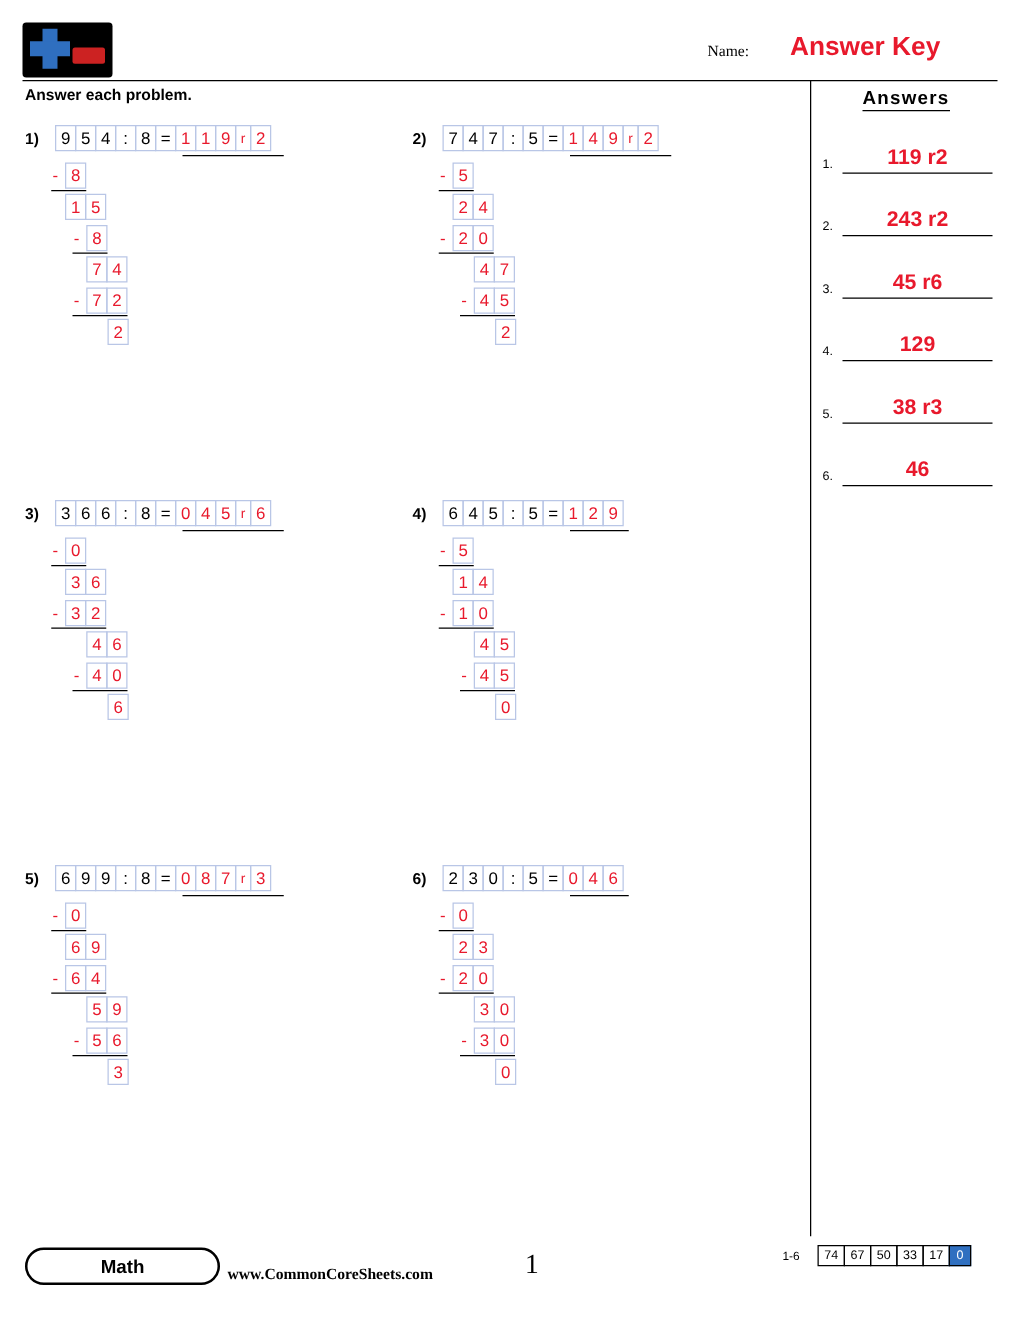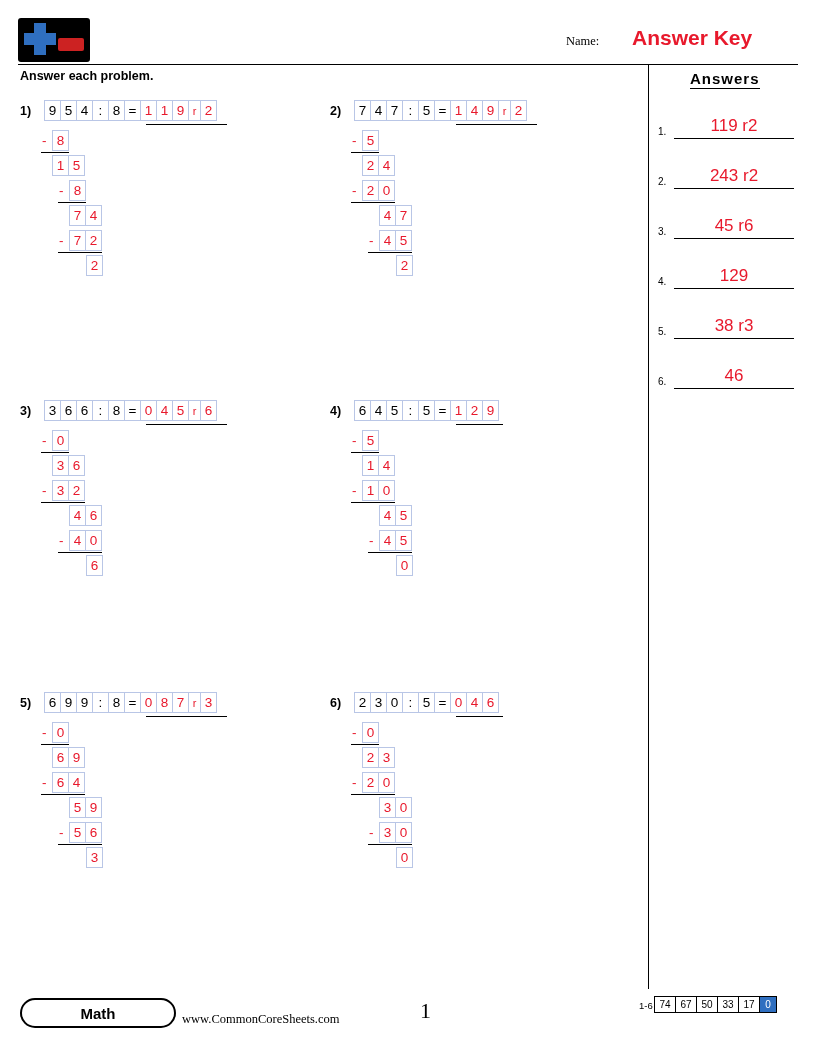--- a/index.html
+++ b/index.html
@@ -78,21 +78,21 @@
     position: absolute; left: 0; top: 18px;
     font-size: 10px;
   }
   .ans-line {
     position: absolute; left: 16px; top: 30px; width: 120px;
     border-bottom: 1.6px solid #000;
   }
   .ans-val {
     position: absolute; left: 16px; top: 8px; width: 120px;
     text-align: center;
-    font-size: 17px; font-weight: normal; color: #e8192c;
+    font-size: 17px; font-weight: bold; color: #e8192c;
   }
 
   
   .problem { position: absolute; }
   .p-num {
     position: absolute; left: 0; top: 4px;
     font-size: 12.5px; font-weight: bold;
   }
   .eqline { position: absolute; left: 24px; top: 0; height: 22px; }
   .cell {
@@ -135,32 +135,31 @@
   
   .footer-pill {
     position: absolute; left: 20px; top: 998px;
     width: 156px; height: 30px;
     border: 2px solid #000; border-radius: 15px;
     text-align: center; line-height: 27px;
     font-size: 15px; font-weight: bold;
   }
   .footer-url {
     position: absolute; left: 182px; top: 1012px;
-    font-size: 12.5px; font-weight: normal;
+    font-size: 12.5px; font-weight: bold;
     font-family: "Liberation Serif", serif;
   }
   .page-no {
     position: absolute; left: 420px; top: 998px;
     font-size: 22px;
     font-family: "Liberation Serif", serif;
   }
   .range {
     position: absolute; left: 626px; top: 1000px;
     font-size: 9.5px;
-    margin-left: 13px;
   }
   .scale { position: absolute; left: 654px; top: 994px; height: 17px; }
   .scale span {
     display: inline-block;
     width: 22px; height: 17px;
     border: 1px solid #000;
     margin-right: -1px;
     font-size: 10px; line-height: 15px; text-align: center;
   }
   .scale span.last { background: #2f6fc0; color: #fff; width: 18px; }

